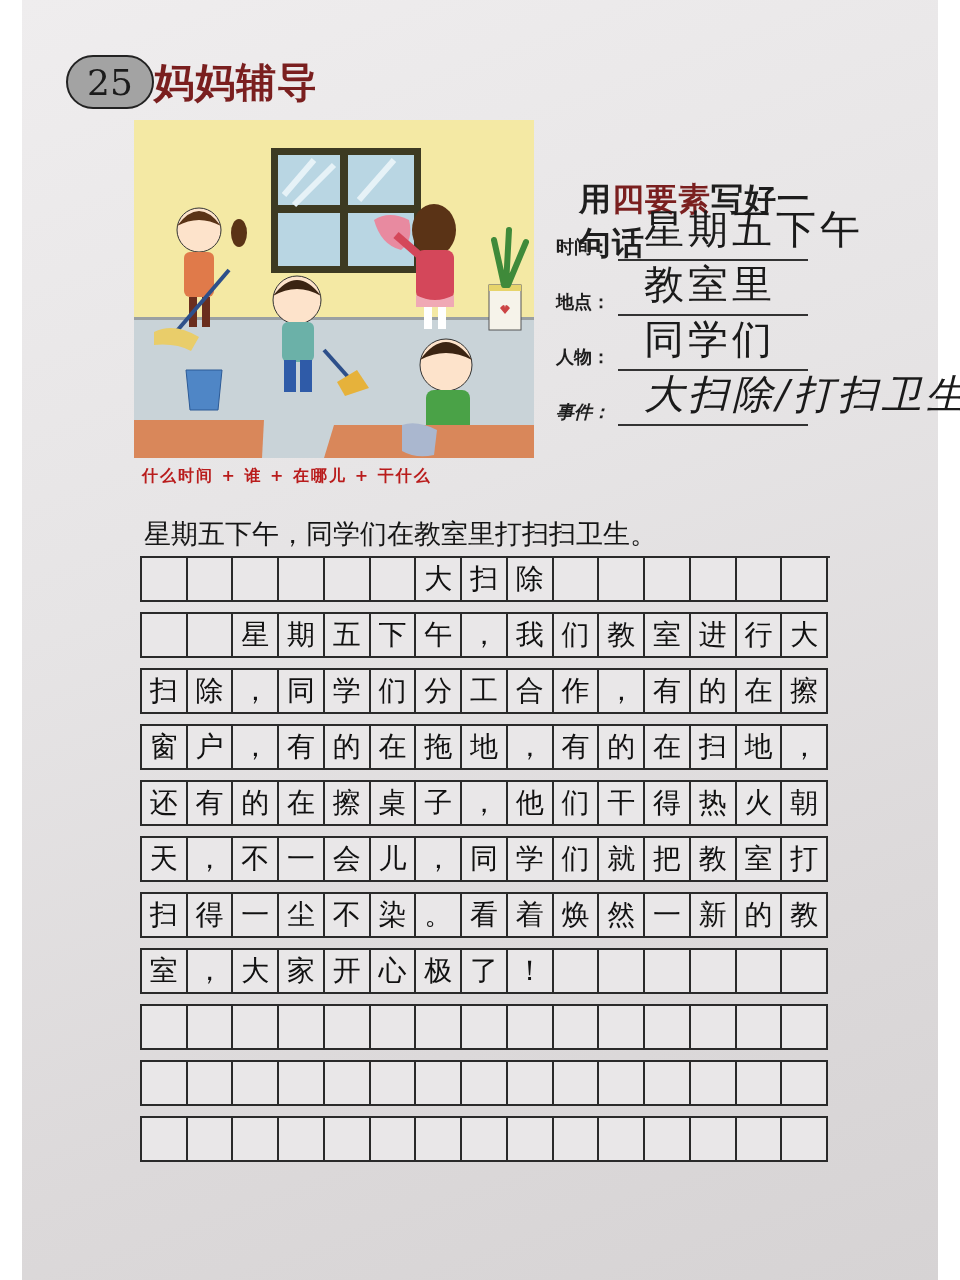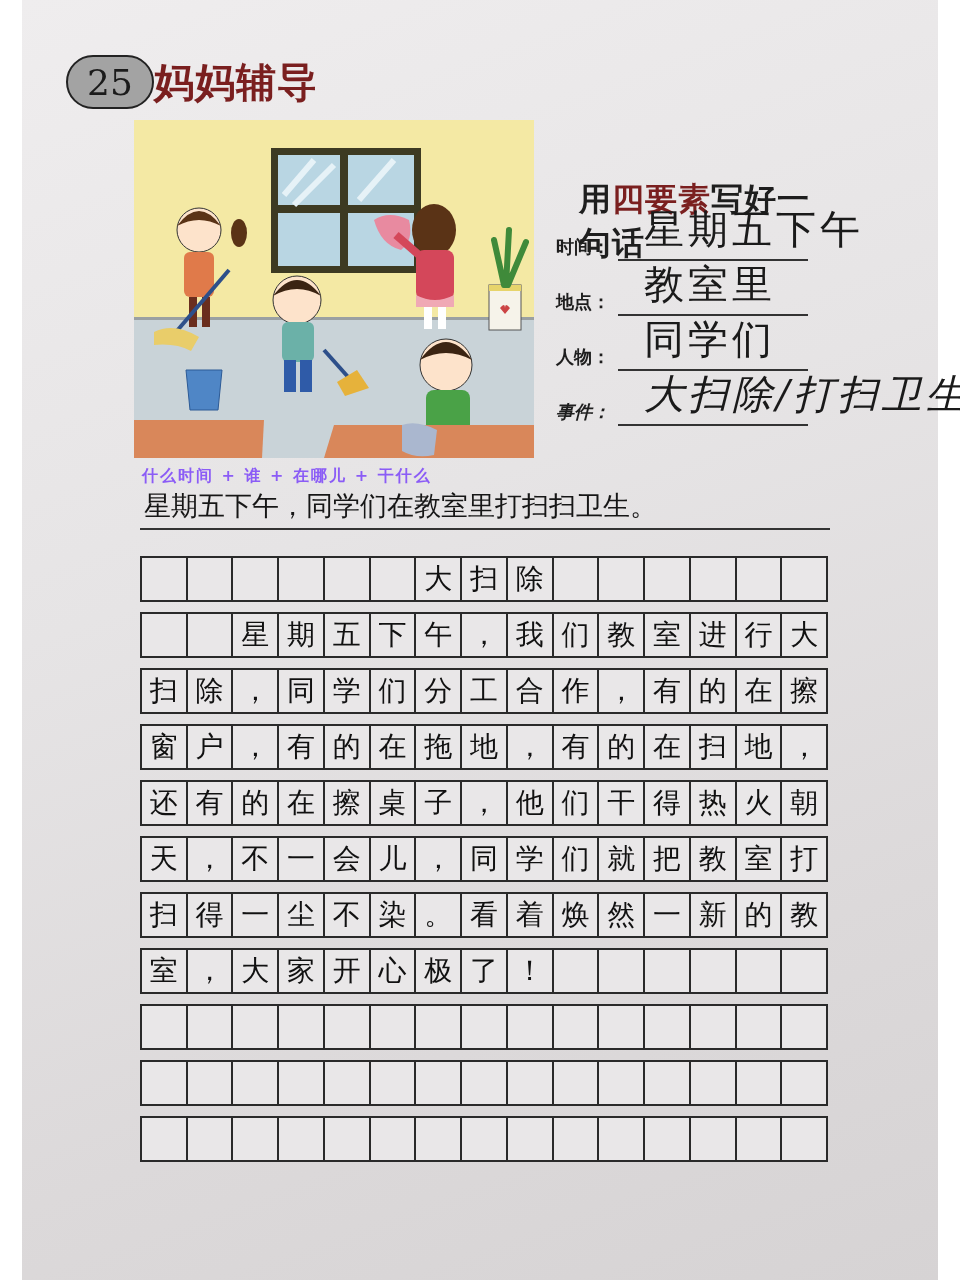--- a/index.html
+++ b/index.html
@@ -30,22 +30,22 @@
     
     .panel { position: absolute; left: 540px; top: 178px; width: 300px; }
     .panel-title { font-size: 32px; font-weight: bold; color: #1e1e1e; letter-spacing: 1px; margin-left: 39px; }
     .panel-title .hl { color: #7a1f1f; }
     .elem-row { position: absolute; left: 0; height: 40px; width: 330px; }
     .elem-label { position: absolute; left: 16px; bottom: 4px; font-size: 18px; font-weight: bold; color: #1e1e1e; }
     .elem-line { position: absolute; left: 78px; bottom: 2px; width: 190px; border-bottom: 2px solid #333; }
     .elem-value { position: absolute; left: 104px; bottom: 6px; font-size: 40px; color: #1a1a1a; font-family: "DejaVu Serif", serif; white-space: nowrap; letter-spacing: 4px; }
 
     
-    .formula { position: absolute; left: 142px; top: 466px; font-size: 16px; font-weight: bold; color: #8b5cf6; letter-spacing: 2px; }
-    .sentence { position: absolute; left: 140px; top: 488px; width: 690px; height: 40px; border-bottom: 2px solid #333; }
+    .formula { position: absolute; left: 142px; top: 466px; font-size: 16px; font-weight: bold; color: #b91c1c; letter-spacing: 2px; }
+    .sentence { position: absolute; left: 140px; top: 516px; width: 690px; height: 40px; border-bottom: 2px solid #333; }
     .sentence span { position: absolute; left: 4px; bottom: 4px; font-size: 27px; color: #161616; font-family: "DejaVu Serif", serif; white-space: nowrap; }
 
     
     .grid { position: absolute; left: 140px; top: 556px; width: 688px; }
     .grid-row { display: flex; height: 46px; border: 2px solid #2a2a2a; margin-bottom: 10px; box-sizing: border-box; background: #e9e7e8; }
     .cell { flex: 1 1 0; border-right: 2px solid #2a2a2a; display: flex; align-items: center; justify-content: center; font-size: 28px; color: #111; font-family: "DejaVu Serif", serif; }
     .cell:last-child { border-right: none; }
   </style>
 </head>
 <body>

